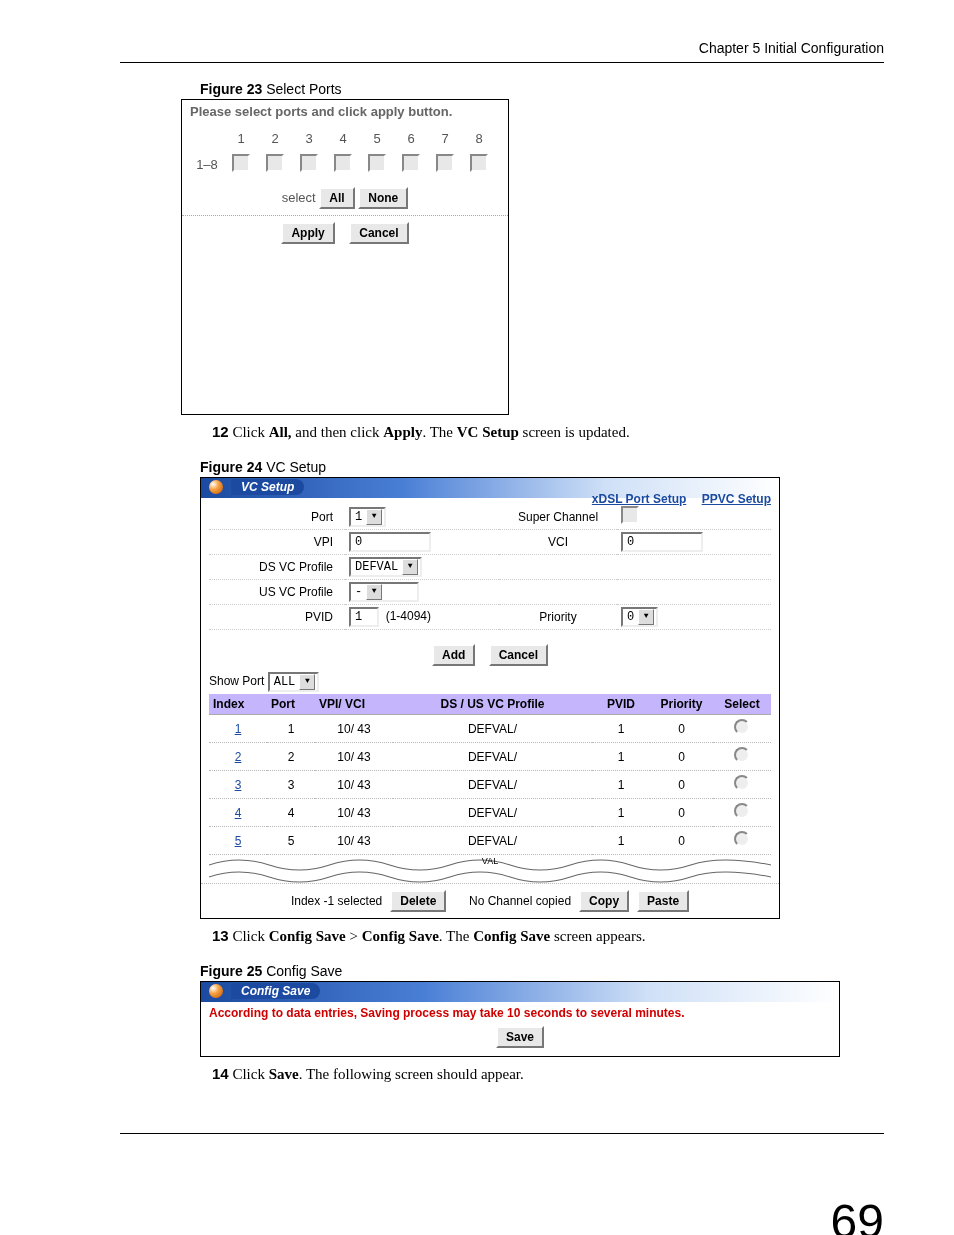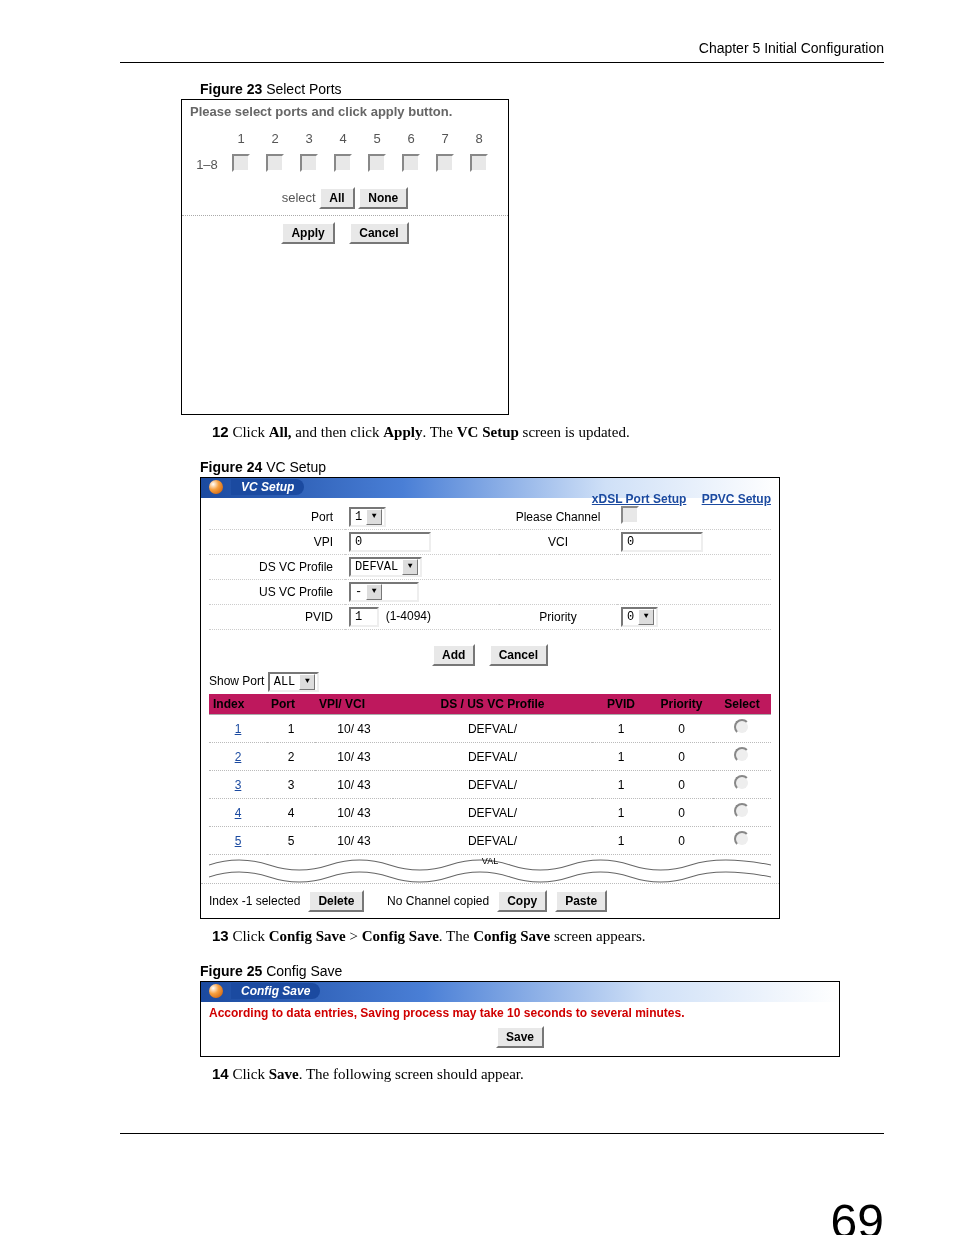--- a/index.html
+++ b/index.html
@@ -147,21 +147,21 @@
     border-top:1px solid #fff; border-left:1px solid #fff;
     border-right:1px solid #777; border-bottom:1px solid #777;
     text-align:center; line-height:11px; font-size:9px; vertical-align:top;
   }
   .sel3d .arw::before { content:"▼"; color:#000; font-size:8px;}
   .btnrow { text-align:center; padding: 10px 0 6px 0;}
   .showport { padding: 0 8px 2px 8px;}
   .tbl24 { padding: 0 8px; }
   .tbl24 table { width:100%; border-collapse: collapse; font-size:12px;}
   .tbl24 th {
-    background:#be185d; font-weight:bold; padding:3px 4px;
+    background:#c4b5fd; font-weight:bold; padding:3px 4px;
     border-bottom:1px solid #aaa; text-align:center;
   }
   .tbl24 td {
     text-align:center; padding:4px 4px;
     border-bottom:1px dotted #bbb;
   }
   .tbl24 .idx { color:#1b4aa0; text-decoration: underline; }
   .radio3d {
     display:inline-block; width:12px; height:12px; border-radius:50%;
     border-top:2px solid #888; border-left:2px solid #888;
@@ -171,21 +171,21 @@
   .wave {
     height: 28px;
     margin: 0 8px;
     position: relative;
     overflow: hidden;
   }
   .wave svg { width:100%; height:28px; display:block;}
   .footerbar {
     border-top:1px dotted #bbb;
     padding: 6px 8px;
-    display:flex; align-items:center; 
+    display:flex; align-items:center; justify-content:center;
     gap:8px;
   }
 
   
   .fig25 {
     margin-left: 80px;
     width: 640px;
     border:1px solid #000;
     font-family: Arial, Helvetica, sans-serif;
     font-size:12px;
@@ -275,21 +275,21 @@
       <a>PPVC Setup</a>
     </div>
   </div>
 
   <div class="form24">
     <table>
       <tbody>
           <tr>
         <td class="lab">Port</td>
         <td><span class="sel3d"><span>1</span><span class="arw"></span></span></td>
-        <td class="lab2">Please Channel</td>
+        <td class="lab2">Super Channel</td>
         <td><span class="cb3d"></span></td>
       </tr>
       <tr>
         <td class="lab">VPI</td>
         <td><span class="in3d" style="min-width:70px">0</span></td>
         <td class="lab2">VCI</td>
         <td><span class="in3d" style="min-width:70px">0</span></td>
       </tr>
       <tr>
         <td class="lab">DS VC Profile</td>

